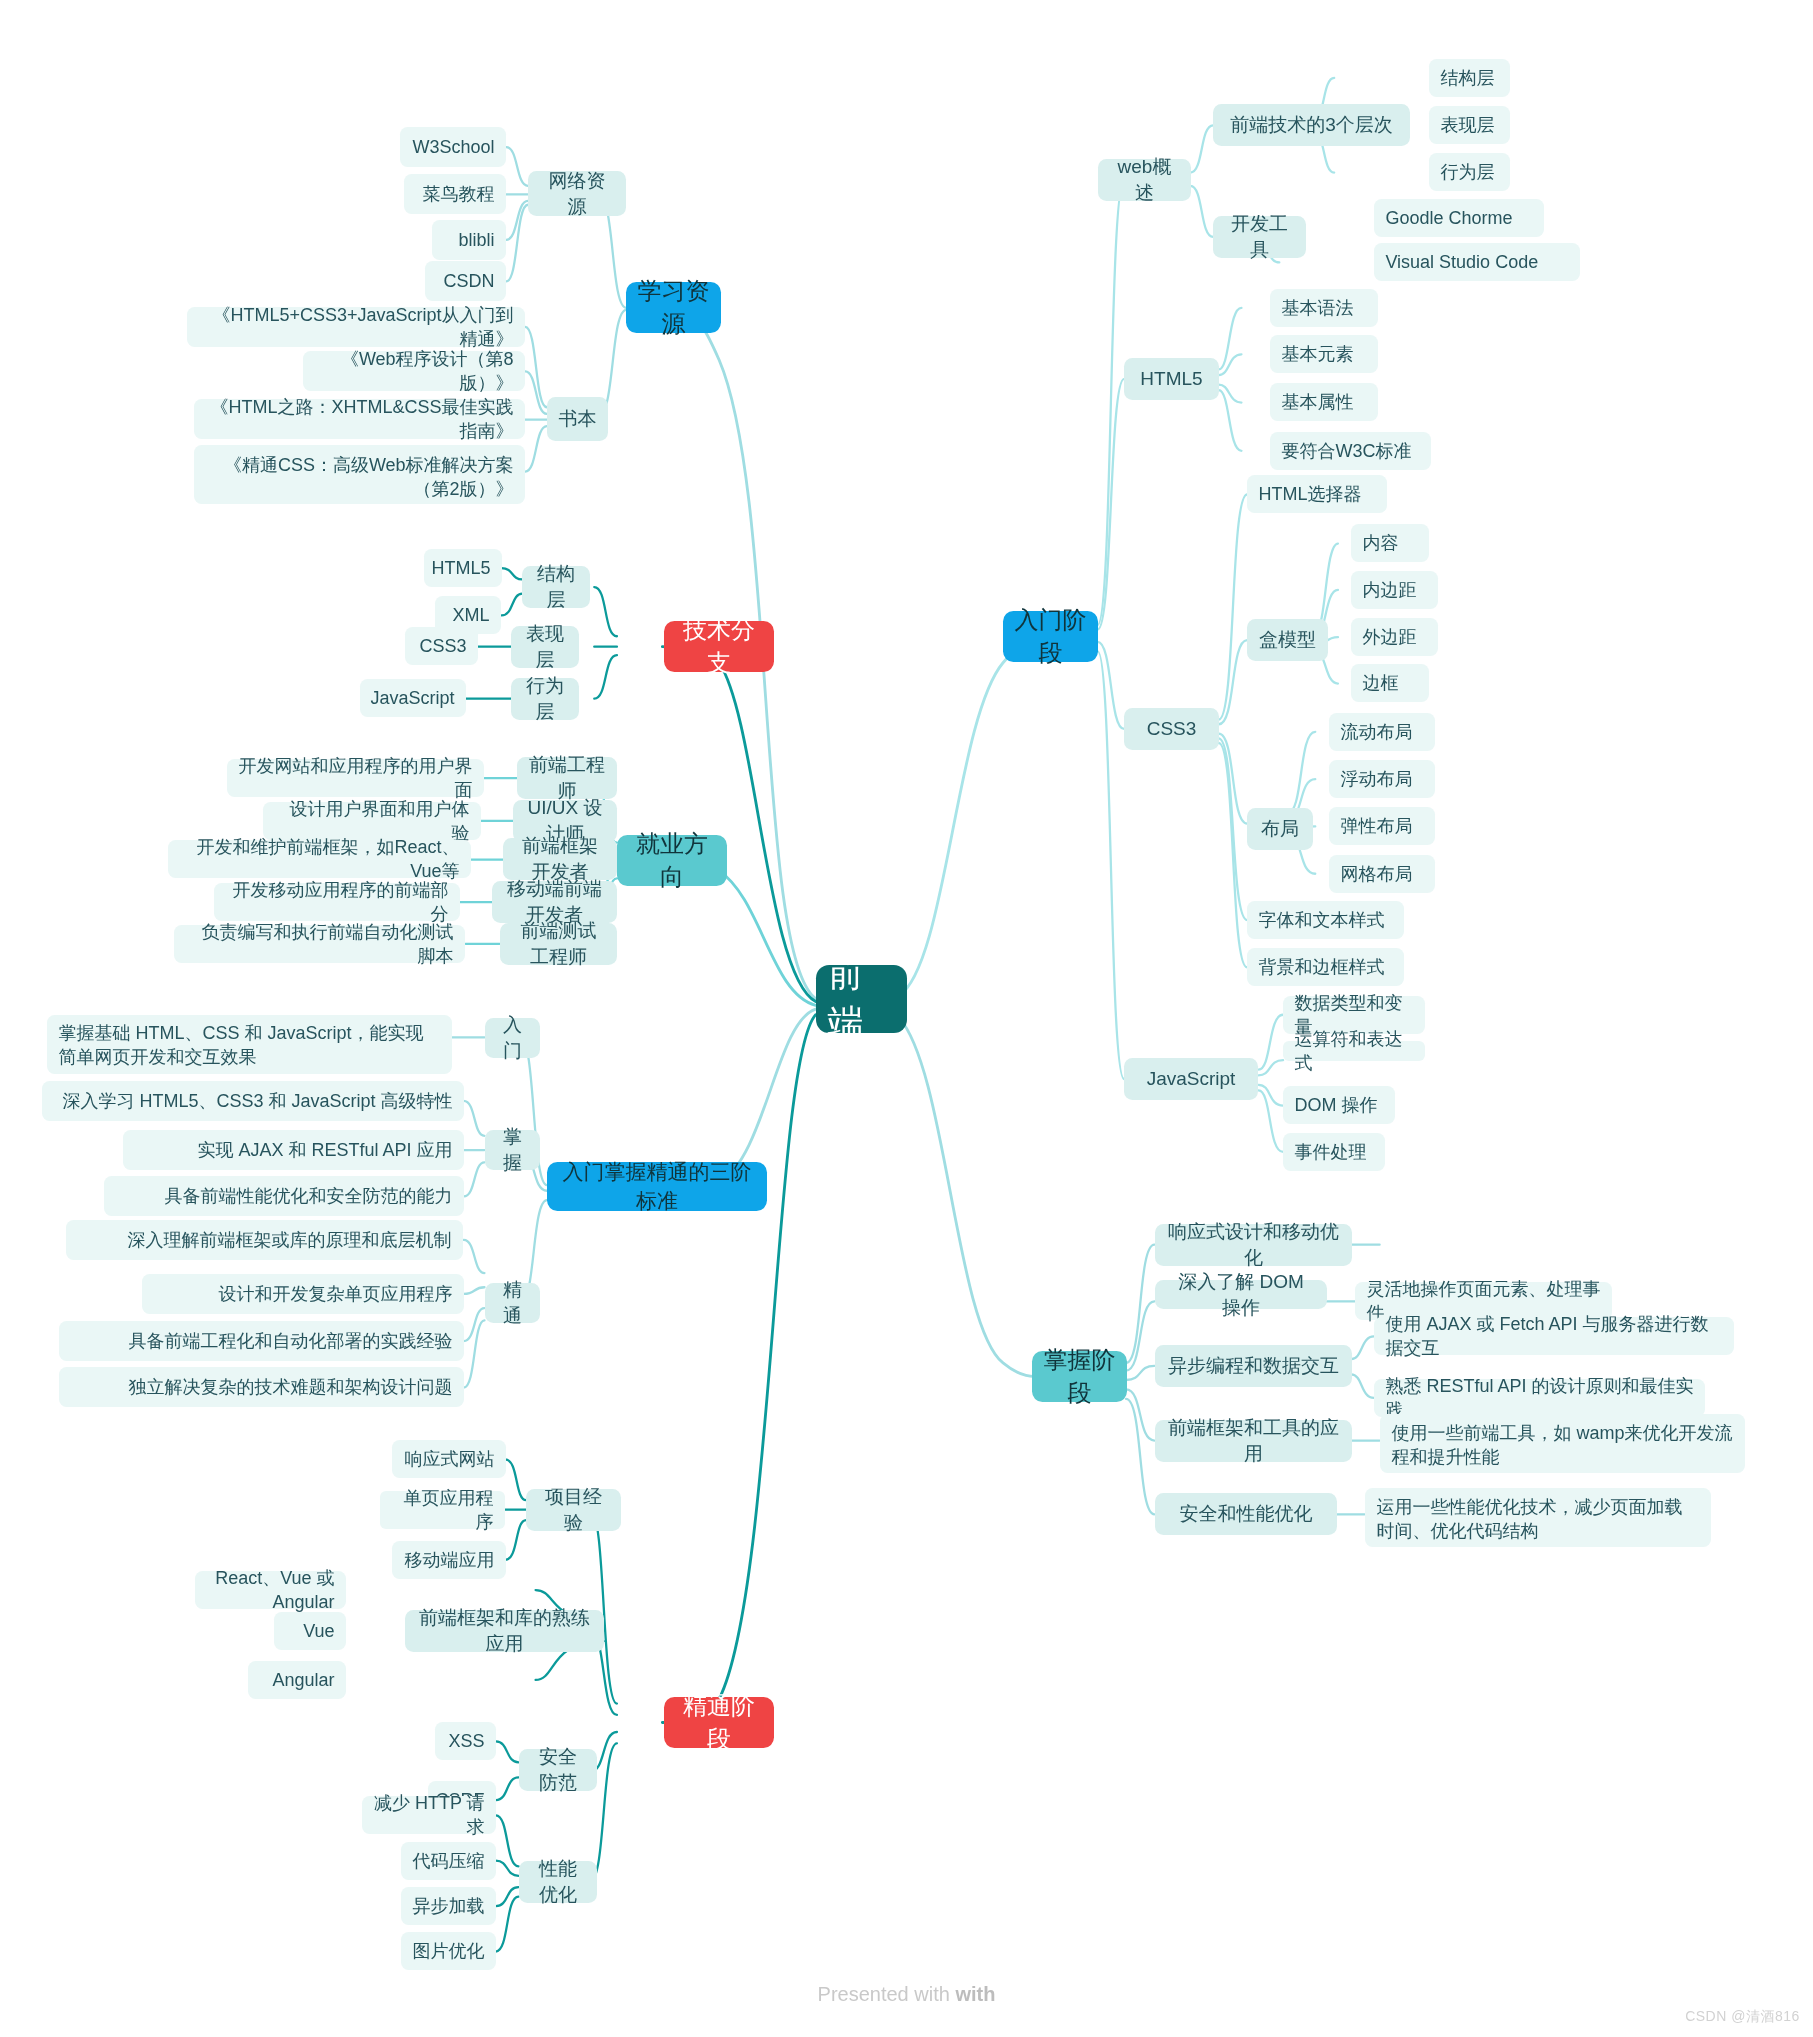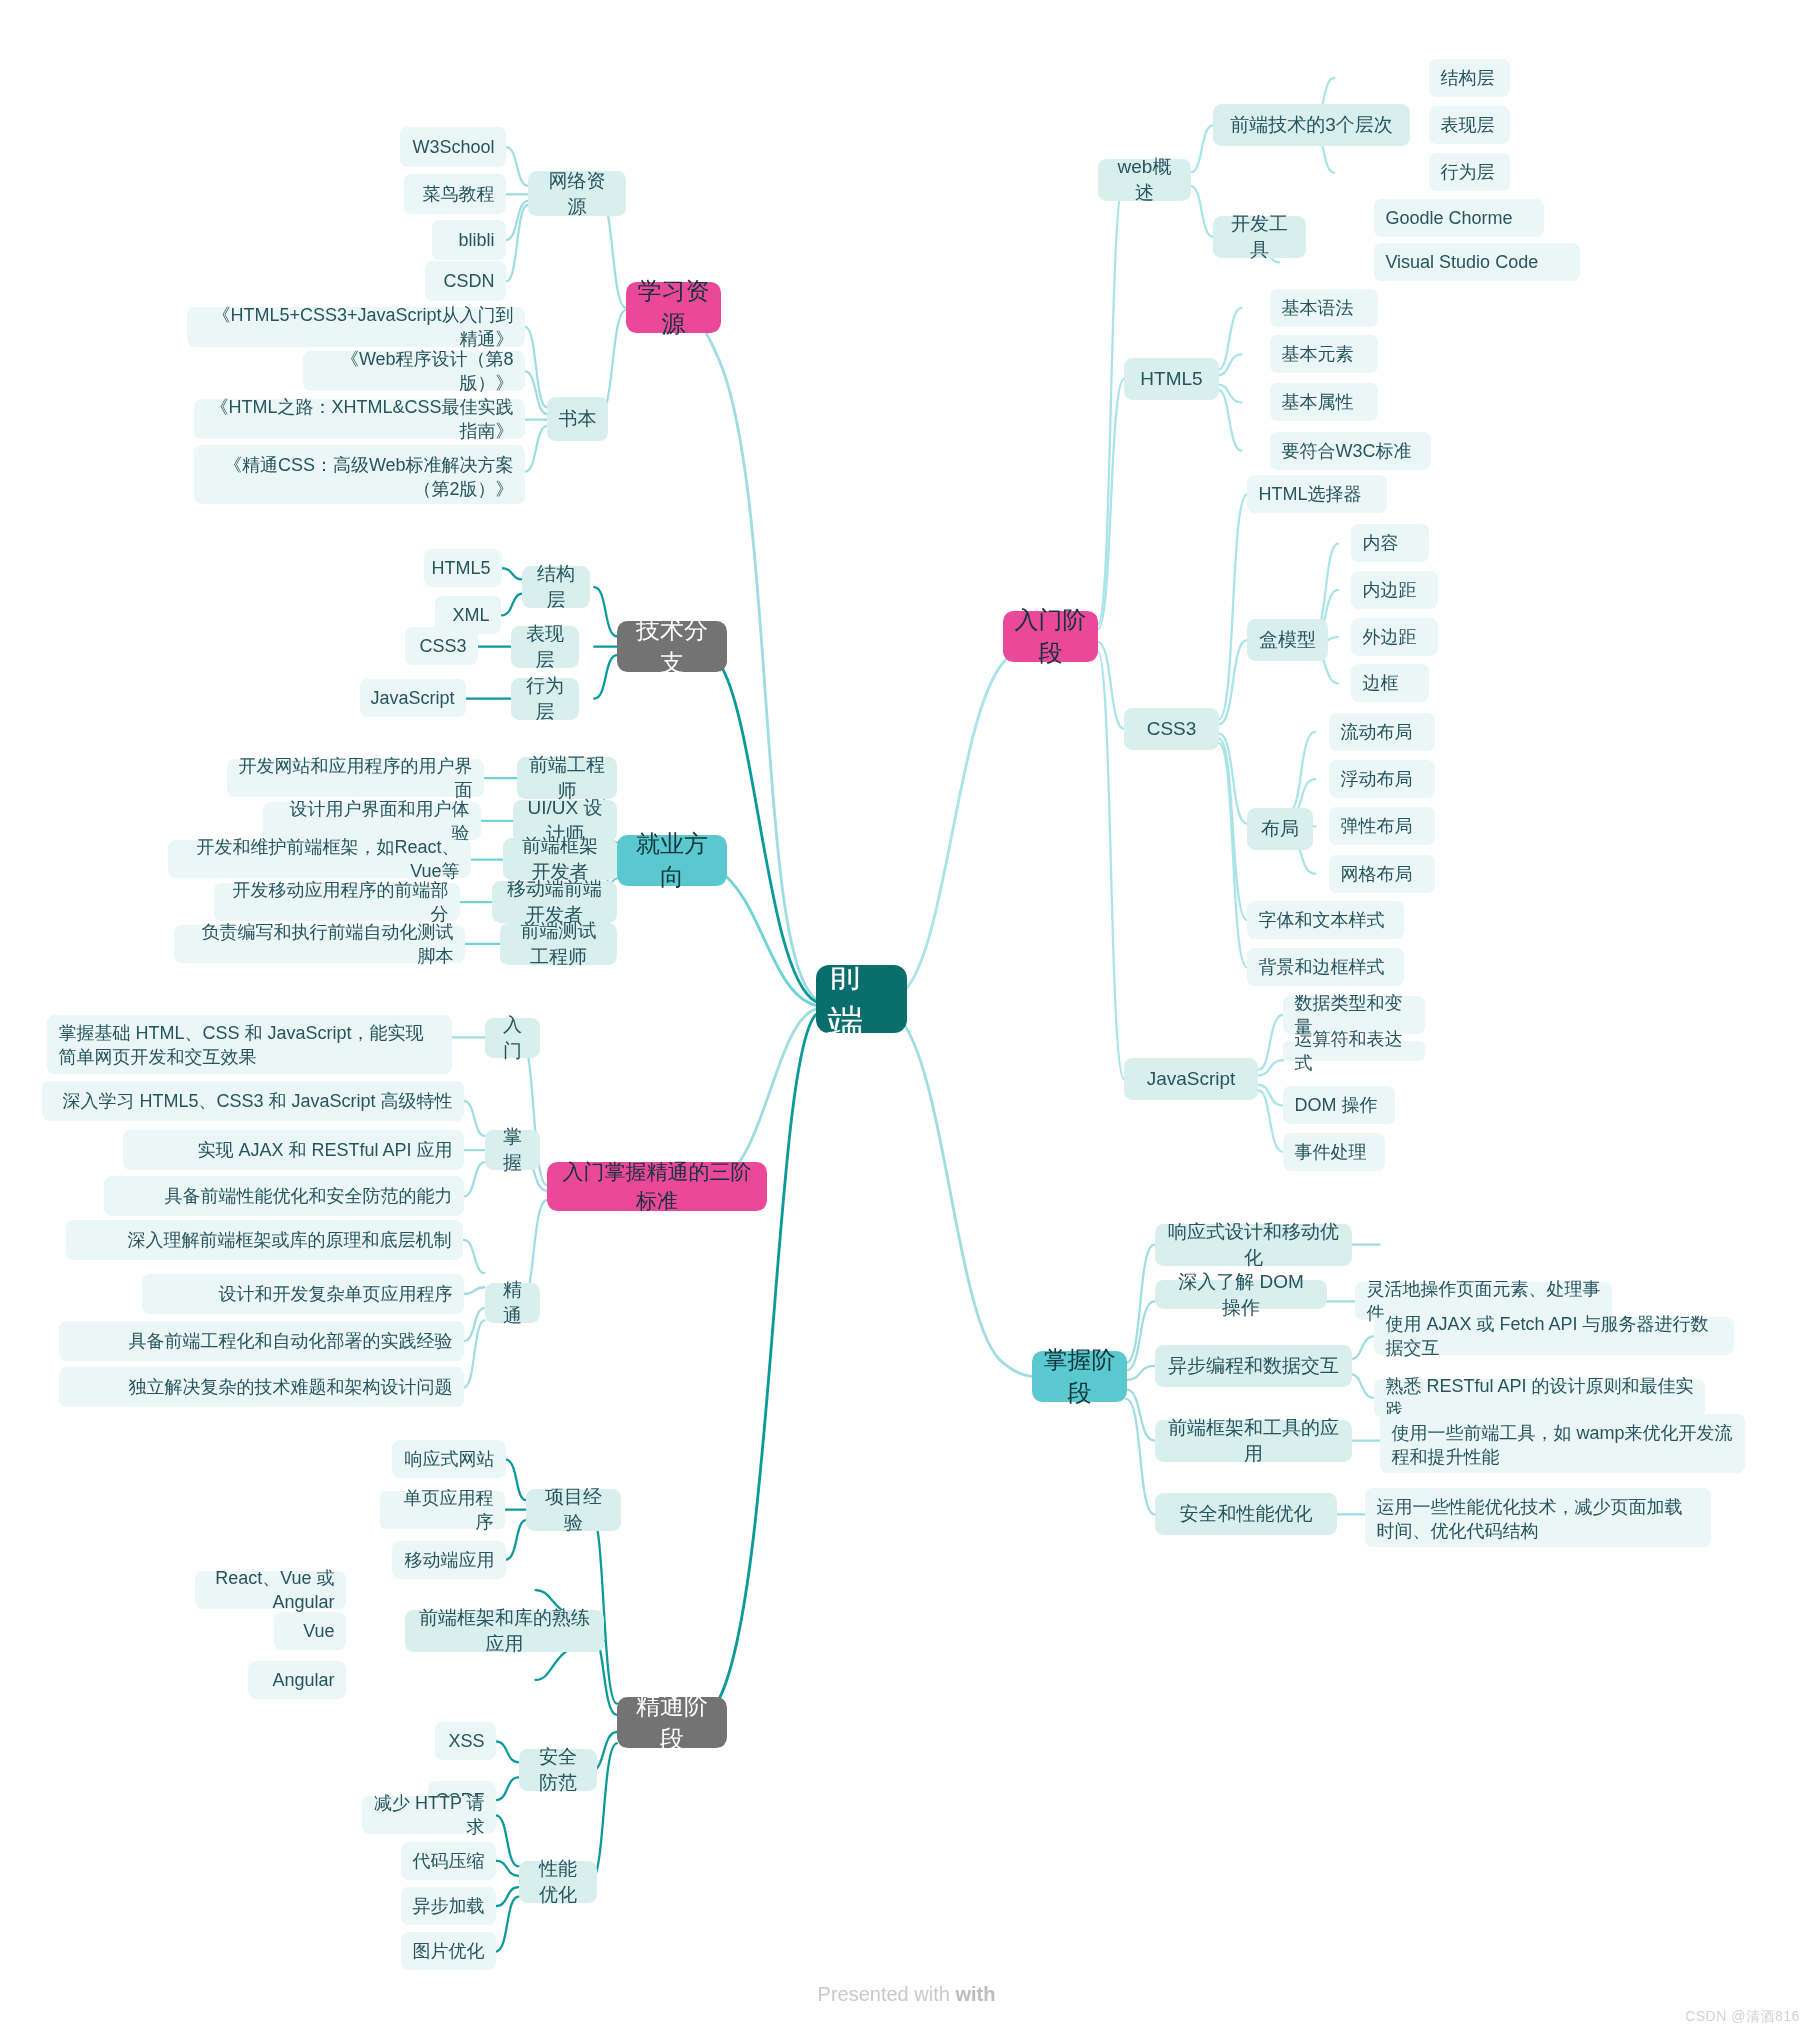--- a/index.html
+++ b/index.html
@@ -29,28 +29,28 @@
   }
   
   .lvl2{
     background:#d9efee;
     color:#27545d;
     font-size:19px;
     border-radius:8.5px;
   }
   
   .lvl1{
-    background:#ec4899;
+    background:#0ea5e9;
     color:#10343b;
     font-size:24px;
     border-radius:10.4px;
     font-weight:400;
   }
   .lvl1.teal{background:#5ac9cf;}
-  .lvl1.dark{background:#737373;color:#ffffff;}
+  .lvl1.dark{background:#ef4444;color:#ffffff;margin-left:47px;}
   .root{
     background:#0b6e6e;color:#ffffff;
     font-size:36px;border-radius:13.2px;
     justify-content:center;
   }
   .r{ 
     justify-content:flex-end;text-align:right;
   }
   .c{justify-content:center;text-align:center;}
 

